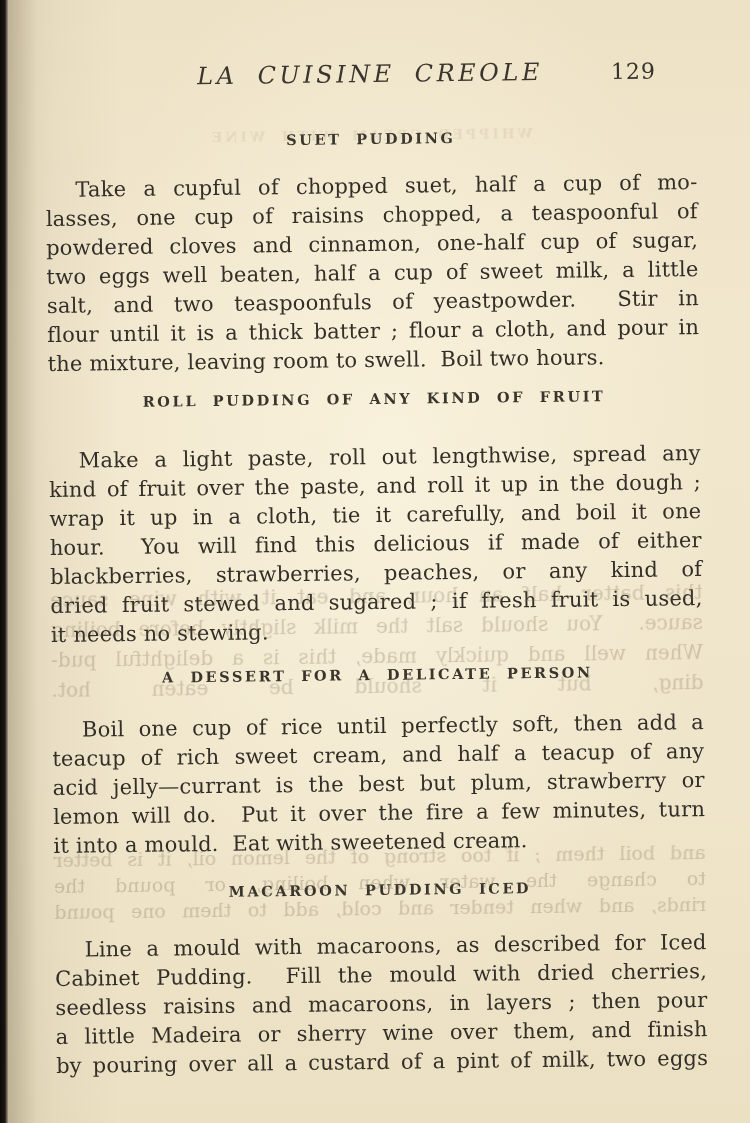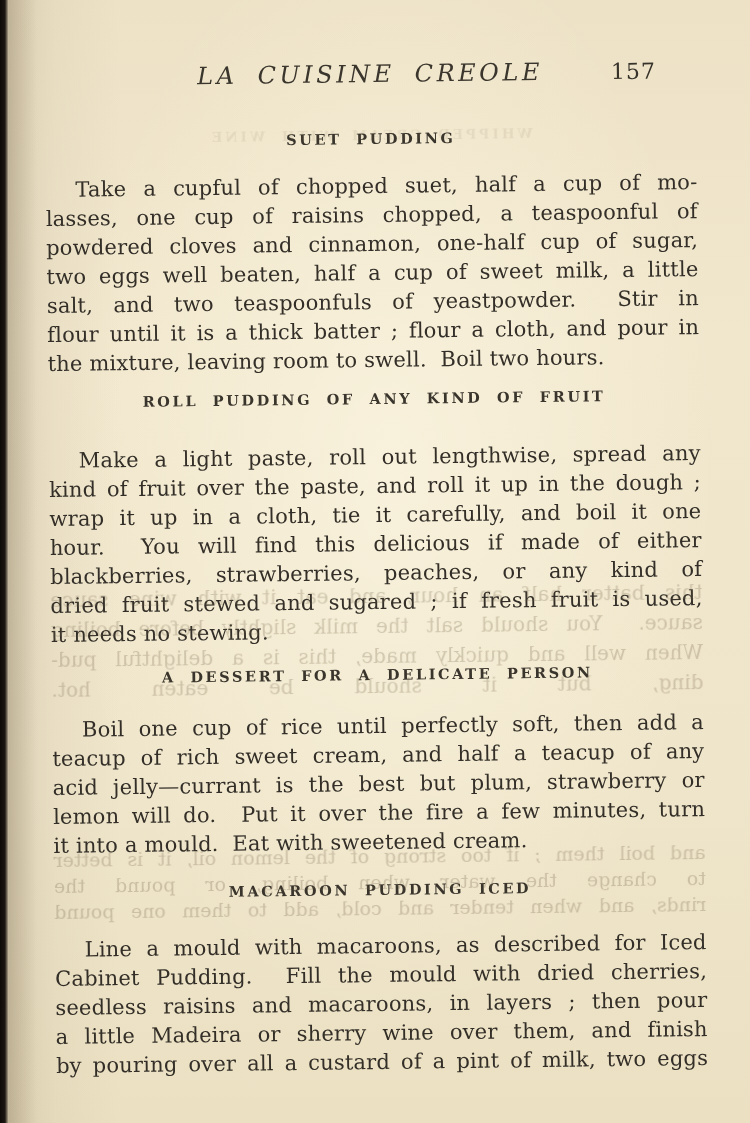--- a/index.html
+++ b/index.html
@@ -120,21 +120,21 @@
         <div class="gline">ding, but it should be eaten hot.</div>
       </div>
     <div class="ghost" id="ghost-b">
         <div class="gline">and boil them ; if too strong of the lemon oil, it is better</div>
         <div class="gline">to change the water when boiling, or pound the</div>
         <div class="gline">rinds, and when tender and cold, add to them one pound</div>
       </div>
 
     <header class="running-head">
       <div class="book-title">LA CUISINE CREOLE</div>
-      <div class="page-number">157</div>
+      <div class="page-number">129</div>
     </header>
 
     <main class="sections">
         <section class="recipe">
           <div class="heading">SUET PUDDING</div>
           <div class="para">
             <div class="line first">Take a cupful of chopped suet, half a cup of mo-</div>
             <div class="line">lasses, one cup of raisins chopped, a teaspoonful of</div>
             <div class="line">powdered cloves and cinnamon, one-half cup of sugar,</div>
             <div class="line">two eggs well beaten, half a cup of sweet milk, a little</div>

